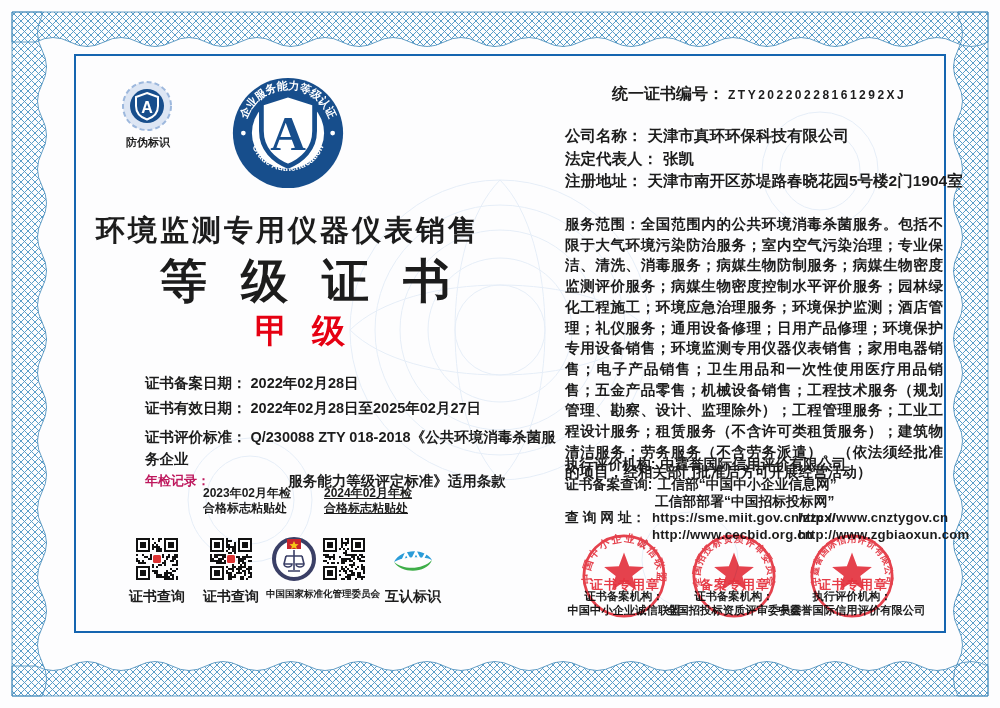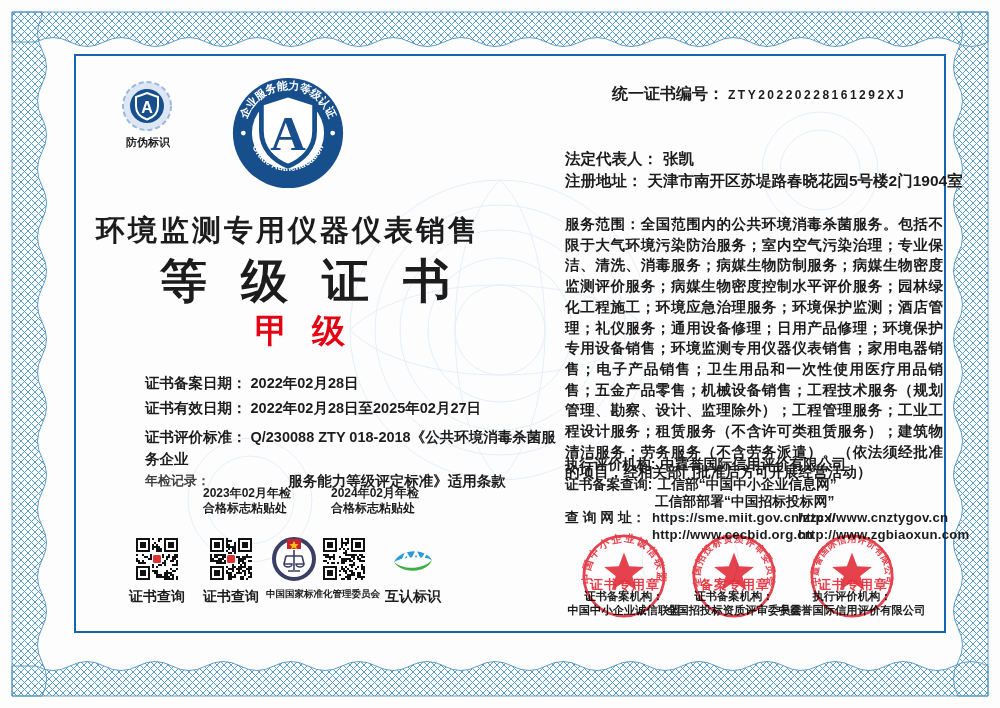--- a/index.html
+++ b/index.html
@@ -15,21 +15,21 @@
   .badge-label{top:135px;left:112px;width:72px;text-align:center;font-size:11px;}
   
   .title-wrap{left:78px;width:420px;text-align:center;}
   .t1{top:211px;font-size:29px;letter-spacing:3px;}
   .t2{top:250px;font-size:47px;letter-spacing:34px;padding-left:34px;}
   .tg{top:309px;font-size:33px;letter-spacing:24px;padding-left:24px;color:#e60012;}
   .meta-row{left:145px;font-size:14.5px;white-space:nowrap;}
   .meta-row .v{margin-left:4px;}
   .meta-std{white-space:normal;width:420px;line-height:22px;}
   .meta-std .l2{display:block;margin-left:84px;text-align:center;}
-  .annual-label{top:472px;left:145px;font-size:13px;color:#404040;}
+  .annual-label{top:472px;left:145px;font-size:13px;color:#be185d;}
   .slot{top:486px;width:110px;text-align:left;font-size:12px;line-height:15px;}
   .qr-label{top:588px;text-align:center;font-size:14px;white-space:nowrap;}
   
   .scope{top:214px;left:565px;width:378px;font-size:14.6px;line-height:20.7px;text-align:justify;}
   .ag{left:565px;font-size:13.8px;white-space:nowrap;}
   .ag .v{margin-left:5px;}
   .url{font-size:13.2px;letter-spacing:0.2px;}
   
   .seal-caption{top:590px;width:180px;text-align:center;font-size:11.3px;line-height:13.5px;z-index:1;}
   .seal-svg{top:528px;z-index:2;opacity:0.93;mix-blend-mode:multiply;}
@@ -94,20 +94,23 @@
       <textPath href="#gArcBot" startOffset="50%" text-anchor="middle">Grade Authentication</textPath>
     </text>
     <path d="M60,20 L88,29 V58 C88,77 75,89 60,95 C45,89 32,77 32,58 V29 Z" fill="#ffffff" stroke="#174e8c" stroke-width="5"></path>
     <text x="60" y="78" text-anchor="middle" font-size="52" font-weight="bold" fill="#174e8c" font-family="Liberation Serif, serif">A</text>
   </svg>
 
   <div class="abs certno">
     <span>统一证书编号：</span><span class="num">ZTY20220228161292XJ</span>
   </div>
 
+  <div class="abs company-row" style="top:126px;">
+    <span>公司名称：</span><span class="v">天津市真环环保科技有限公司</span>
+  </div>
   <div class="abs company-row" style="top:149px;">
     <span>法定代表人：</span><span class="v">张凯</span>
   </div>
   <div class="abs company-row" style="top:171px;">
     <span>注册地址：</span><span class="v">天津市南开区苏堤路春晓花园5号楼2门1904室</span>
   </div>
 
   <div class="abs title-wrap t1">环境监测专用仪器仪表销售</div>
   <div class="abs title-wrap t2">等级证书</div>
   <div class="abs title-wrap tg">甲级</div>
@@ -121,21 +124,21 @@
   <div class="abs meta-row meta-std" style="top:426px;">
     <span>证书评价标准：</span><span class="v">Q/230088 ZTY 018-2018《公共环境消毒杀菌服务企业</span>
     <span class="l2">服务能力等级评定标准》适用条款</span>
   </div>
 
   <div class="abs annual-label">年检记录：</div>
   <div class="abs slot" style="left:203px;">
     <div>2023年02月年检</div>
     <div>合格标志粘贴处</div>
   </div>
-  <div class="abs slot" style="left:331px;">
+  <div class="abs slot" style="left:324px;text-decoration:underline;">
     <div>2024年02月年检</div>
     <div>合格标志粘贴处</div>
   </div>
 
   <svg class="abs qr" width="42" height="42" style="top:538px;left:136px;">
       <rect x="16" y="0" width="2" height="2" fill="#111"></rect>
       <rect x="22" y="0" width="2" height="2" fill="#111"></rect>
       <rect x="24" y="0" width="2" height="2" fill="#111"></rect>
       <rect x="22" y="2" width="2" height="2" fill="#111"></rect>
       <rect x="18" y="4" width="2" height="2" fill="#111"></rect>

